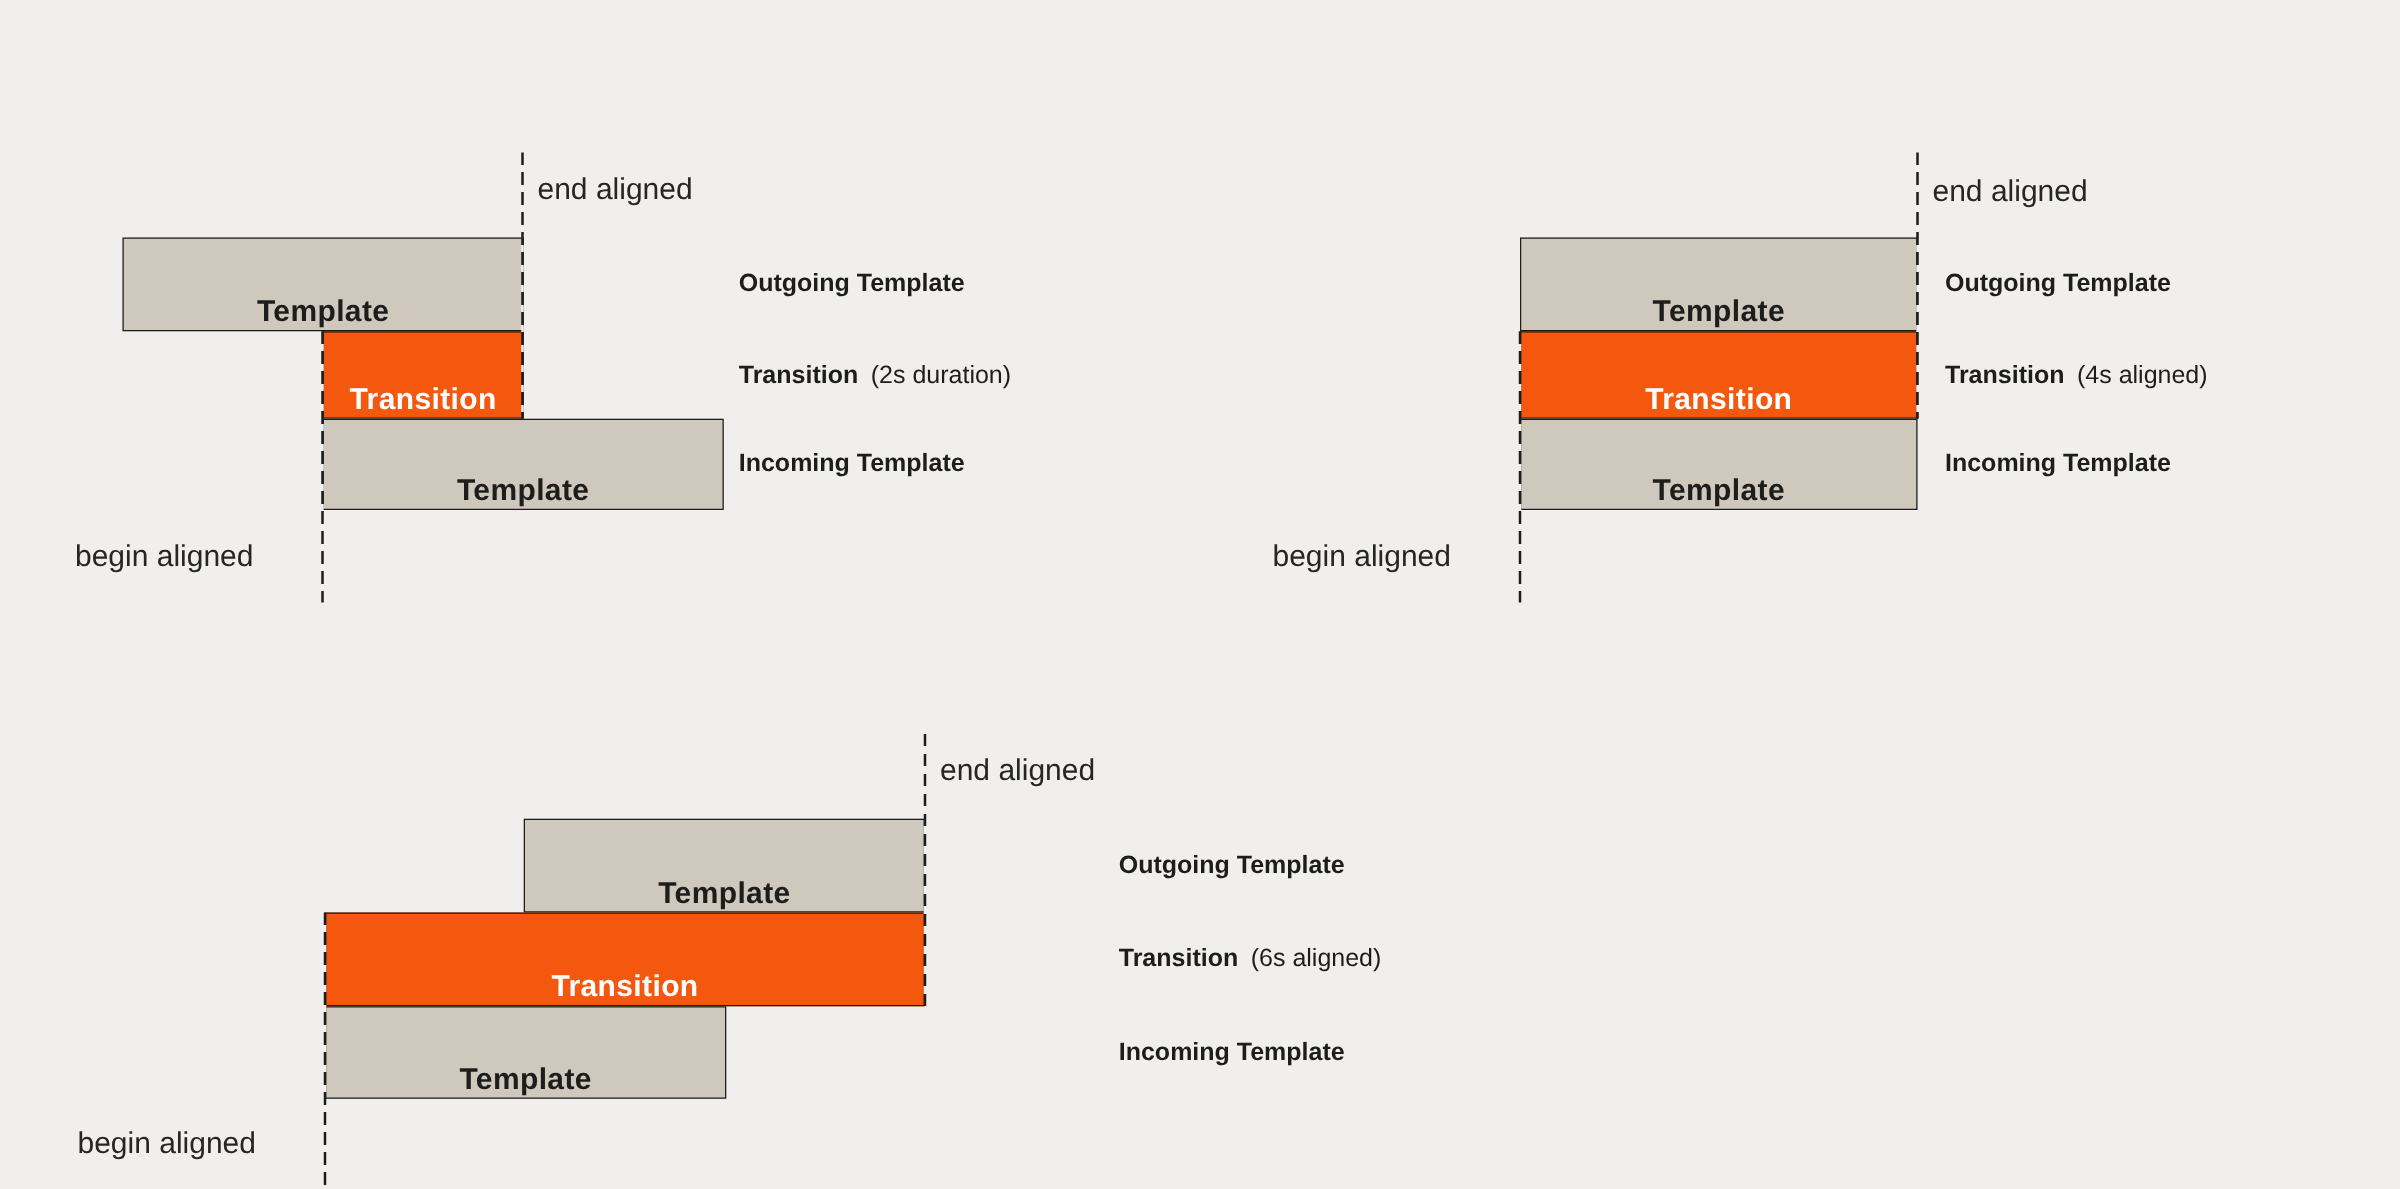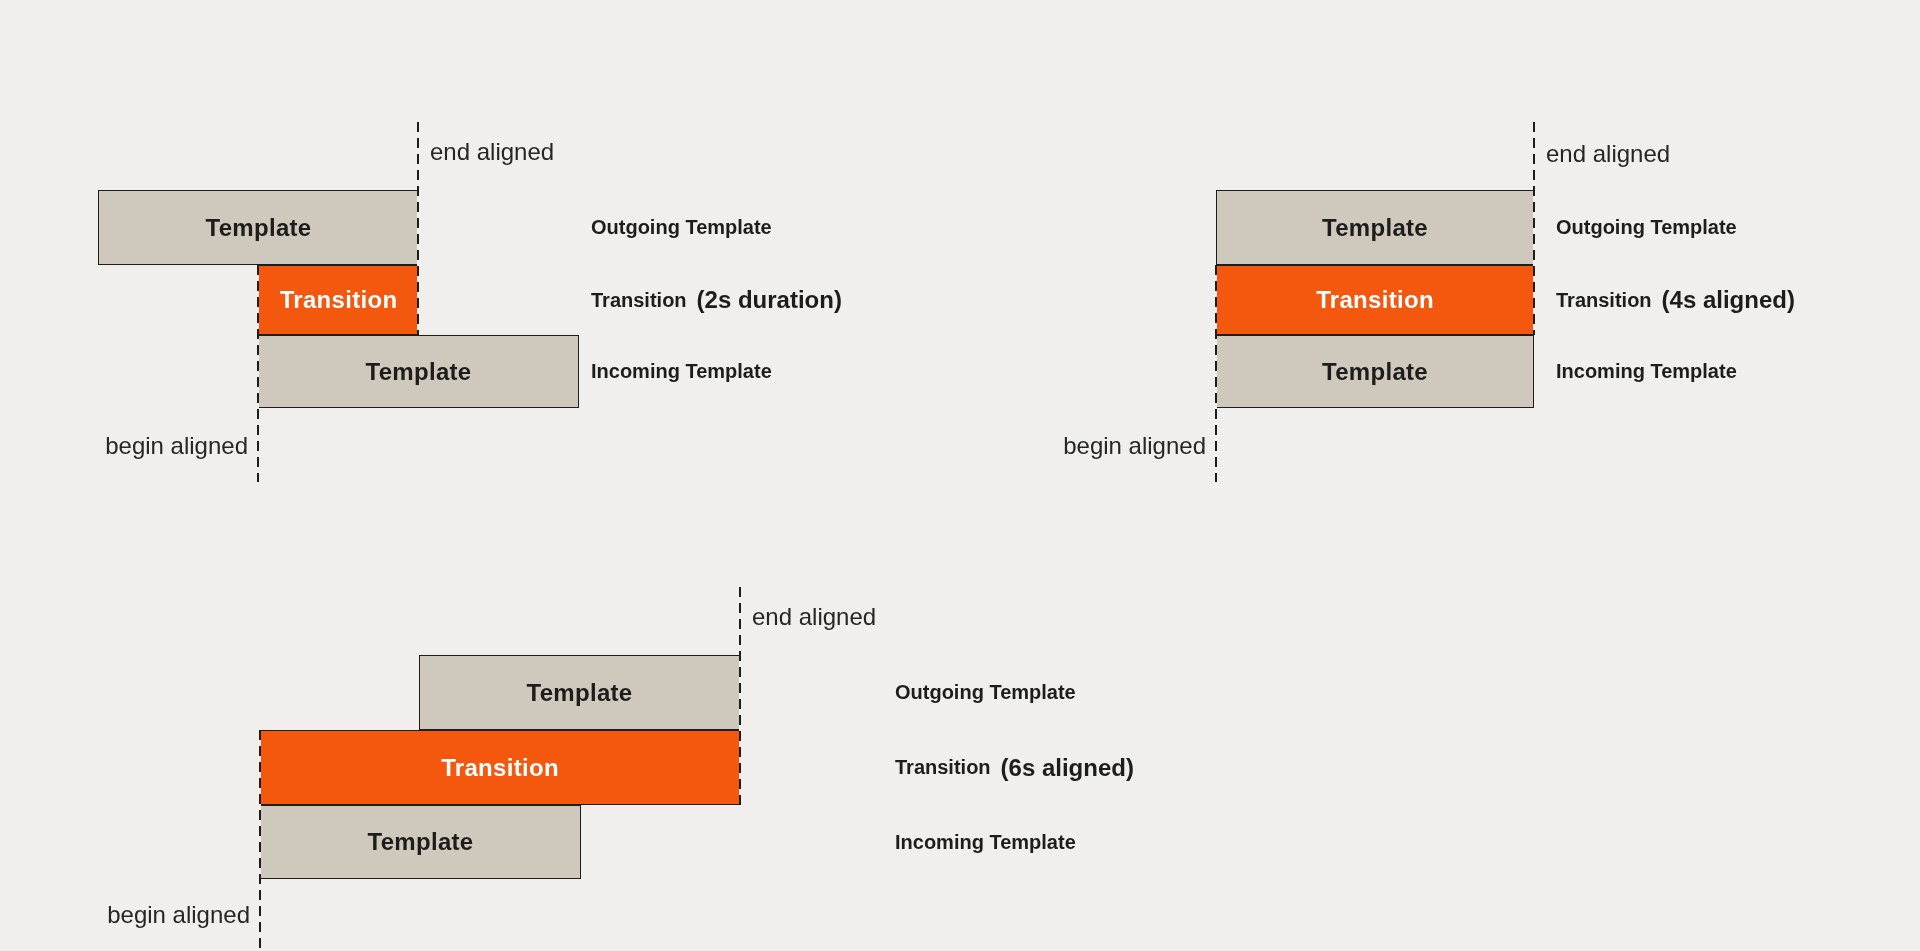--- a/index.html
+++ b/index.html
@@ -26,49 +26,49 @@
     position:absolute;
     width:2px;
     background:repeating-linear-gradient(to bottom,var(--ink) 0 10px,var(--bg) 10px 16px);
     z-index:3;
   }
 
   
   .box{
     position:absolute;
     border:1.5px solid var(--ink);
-    display:flex;align-items:center;justify-content:center;
+    display:flex;align-items:flex-end;justify-content:center;
     font-weight:700;font-size:24px;letter-spacing:.3px;
     color:var(--box-text);
     z-index:2;
   }
   .box.template{background:var(--beige);}
   .box.transition{background:var(--orange);color:var(--transition-text);}
 
   
   .align-label{
     position:absolute;
     font-size:24px;line-height:30px;font-weight:400;
     color:var(--caption);
     white-space:nowrap;z-index:4;
   }
-  .align-label.right{text-align:right;}
+  .align-label.right{}
 
   
   .row-label{
     position:absolute;
     display:flex;align-items:center;
     z-index:2;
   }
   .row-label .line{
     white-space:nowrap;
     font-weight:700;font-size:20px;color:var(--ink);
   }
   .row-label .suffix{
-    font-size:24px;font-weight:700;margin-left:10px;
+    font-size:20px;font-weight:400;margin-left:10px;
   }
 
   
   .d1-line-end   {left:417px;top:98px;height:213px;}
   .d1-line-begin {left:257px;top:241px;height:217px;}
   .d1-box-out    {left:98px; top:166px;width:321px;height:75px;}
   .d1-box-tr     {left:258px;top:241px;width:161px;height:70px;}
   .d1-box-in     {left:258px;top:311px;width:321px;height:73px;}
   .d1-end-label  {left:430px;top:113px;}
   .d1-begin-label{left:60px; top:407px;width:188px;}

